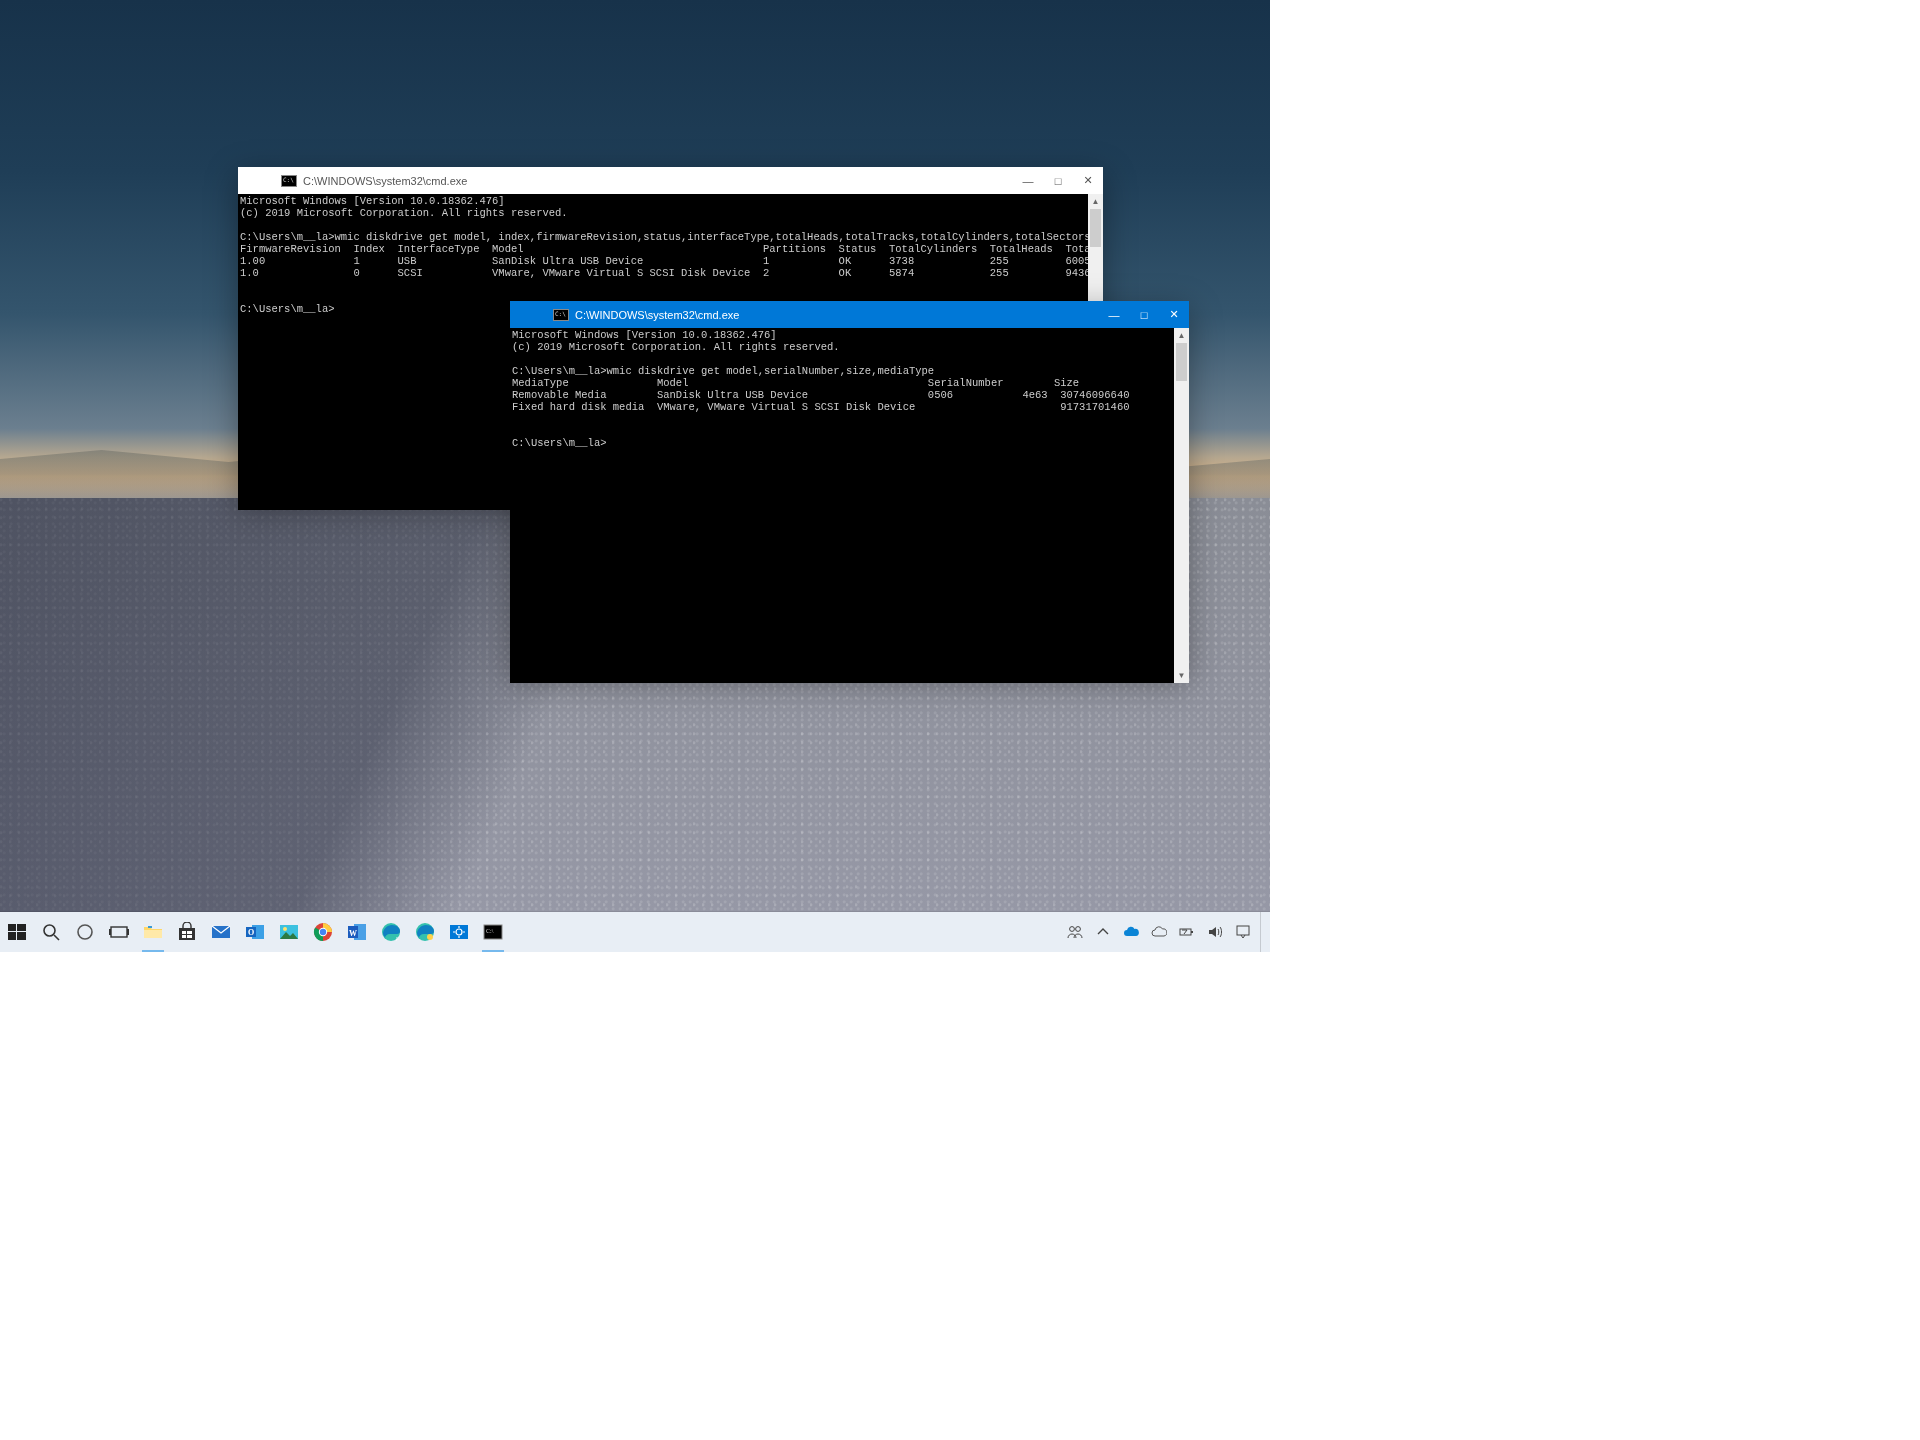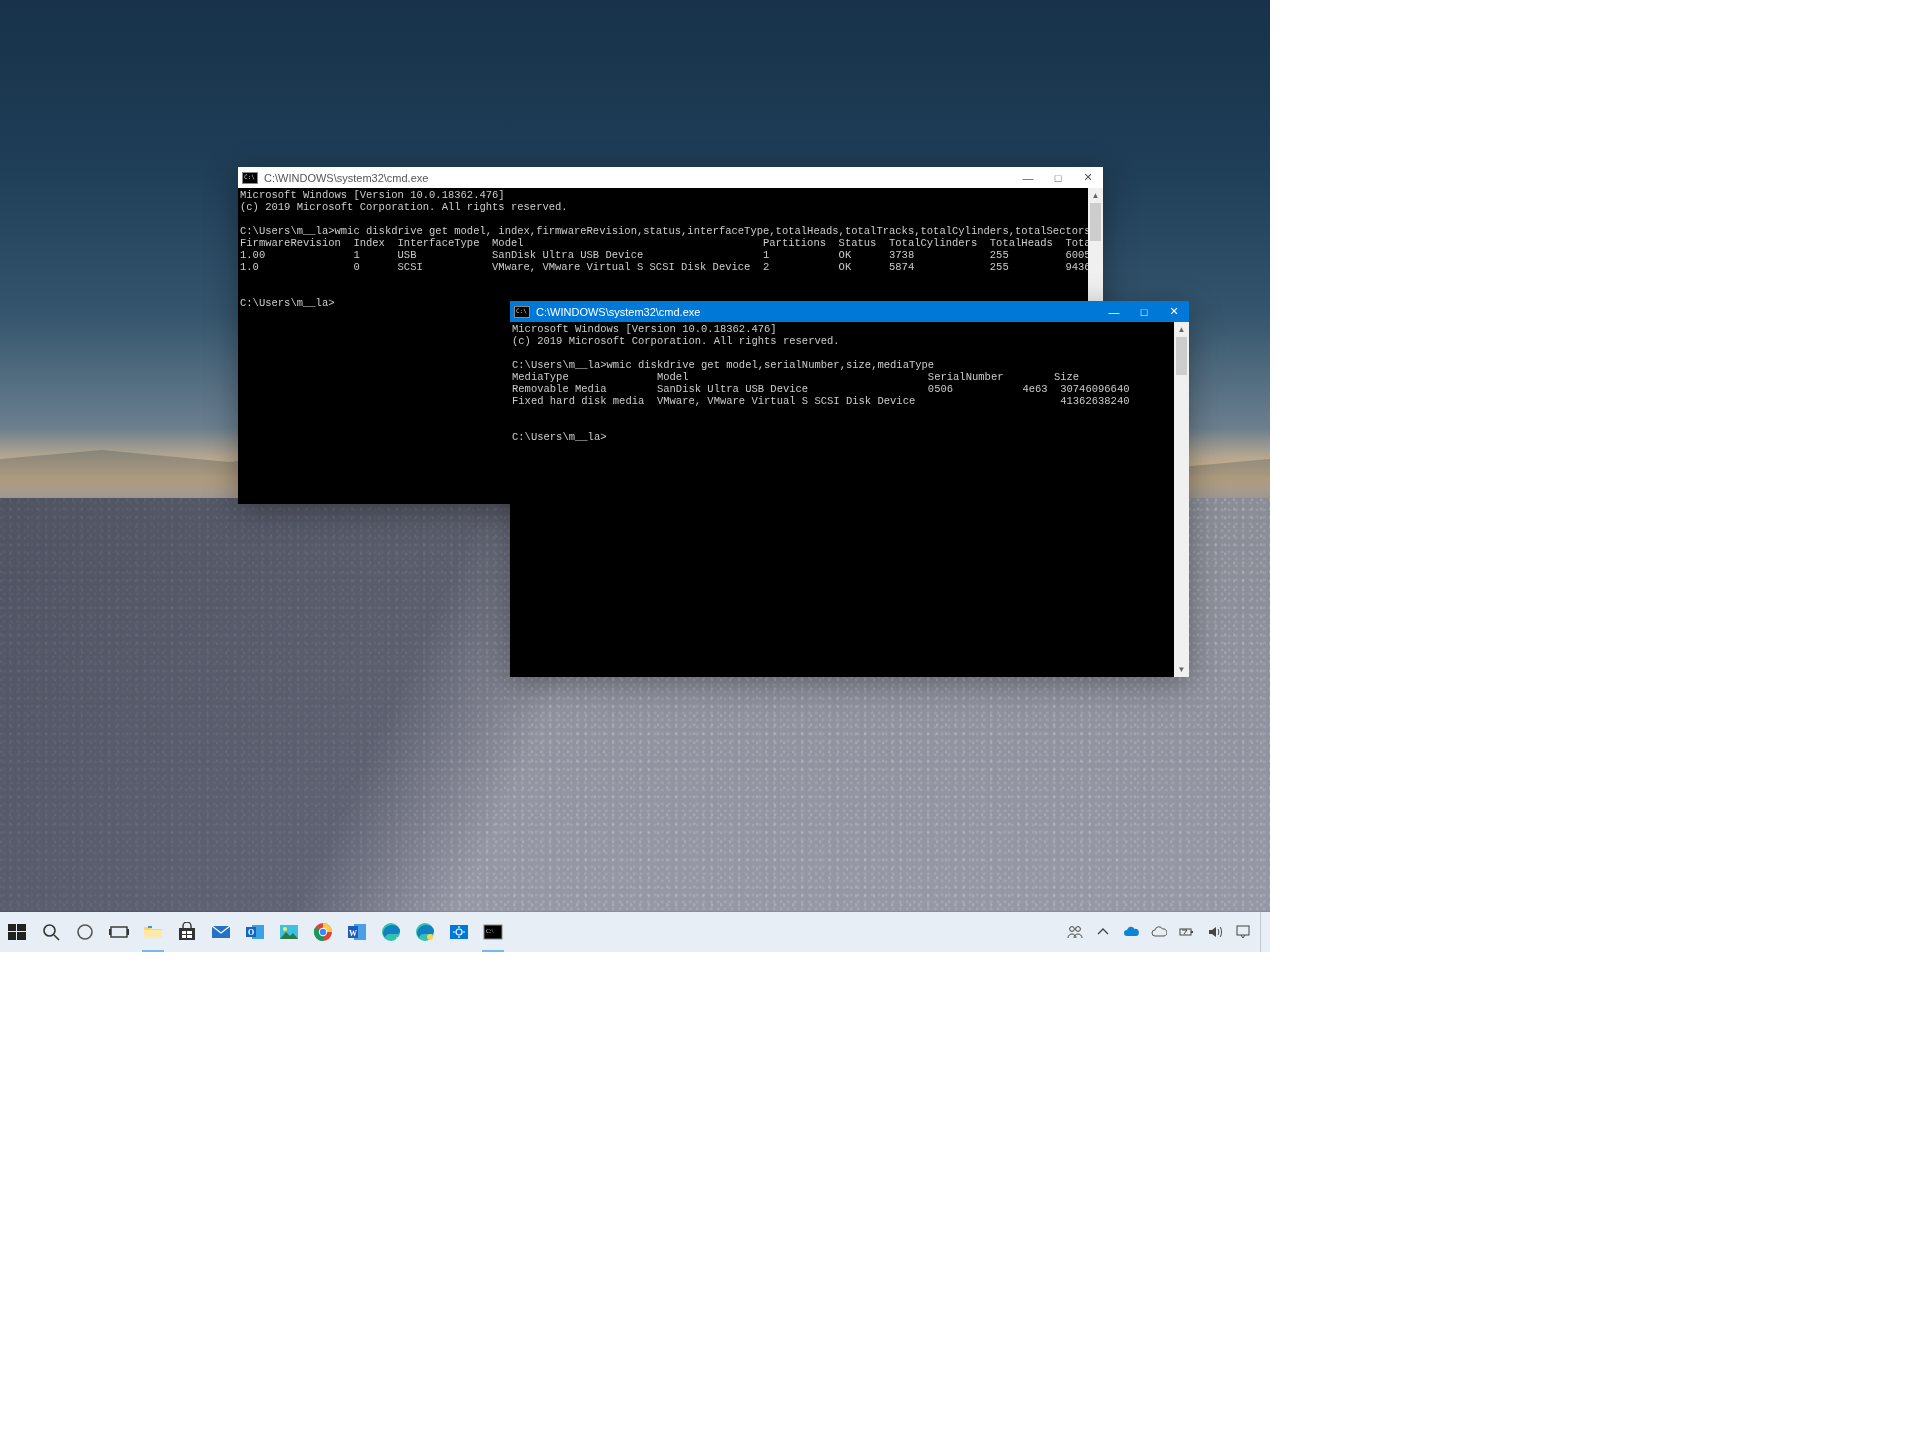--- a/index.html
+++ b/index.html
@@ -40,22 +40,22 @@
   background:linear-gradient(115deg, rgba(30,35,55,.55) 0%, rgba(30,35,55,.45) 45%, transparent 60%);
 }
 
 
 .cmd-window {
   position:absolute;
   background:#fff;
   box-shadow:0 8px 30px rgba(0,0,0,.35);
 }
 .titlebar {
-  height:21px; display:flex; align-items:center; font-size:11px;
-  color:#555; background:#fff; user-select:none;
+  height:27px; display:flex; align-items:center; font-size:11px;
+  color:#555; background:#fff; user-select:none;padding-left:39px;
 }
 .titlebar.active { background:#0078d7; color:#fff; }
 .tb-icon {
   width:16px; height:12px; margin:0 6px 0 4px; position:relative;
   background:#000; border:1px solid #888;
 }
 .tb-icon::after{content:"C:\\";position:absolute;left:1px;top:-1px;font:6px/10px Consolas,monospace;color:#ccc;}
 .tb-title { flex:none; }
 .tb-spacer { flex:1; }
 .tb-btn {
@@ -140,21 +140,21 @@
       <div class="tb-btn">□</div>
       <div class="tb-btn close">✕</div>
     </div>
     <div class="term-wrap" style="height:355px;">
       <div class="term"><span>Microsoft Windows [Version 10.0.18362.476]</span>
 <span>(c) 2019 Microsoft Corporation. All rights reserved.</span>
 
 <span>C:\Users\m__la&gt;</span><span>wmic diskdrive get model,serialNumber,size,mediaType</span>
 <span>MediaType              Model                                      SerialNumber        Size</span>
 <span>Removable Media        SanDisk Ultra USB Device                   0506           4e63  30746096640</span>
-<span>Fixed hard disk media  VMware, VMware Virtual S SCSI Disk Device                       41362638240</span>
+<span>Fixed hard disk media  VMware, VMware Virtual S SCSI Disk Device                       91731701460</span>
 
 
 <span>C:\Users\m__la&gt;</span></div>
       <div class="scrollbar">
         <div class="sb-btn">▲</div>
         <div class="sb-track">
             <div class="sb-thumb"></div>
           </div>
         <div class="sb-btn">▼</div>
       </div>

